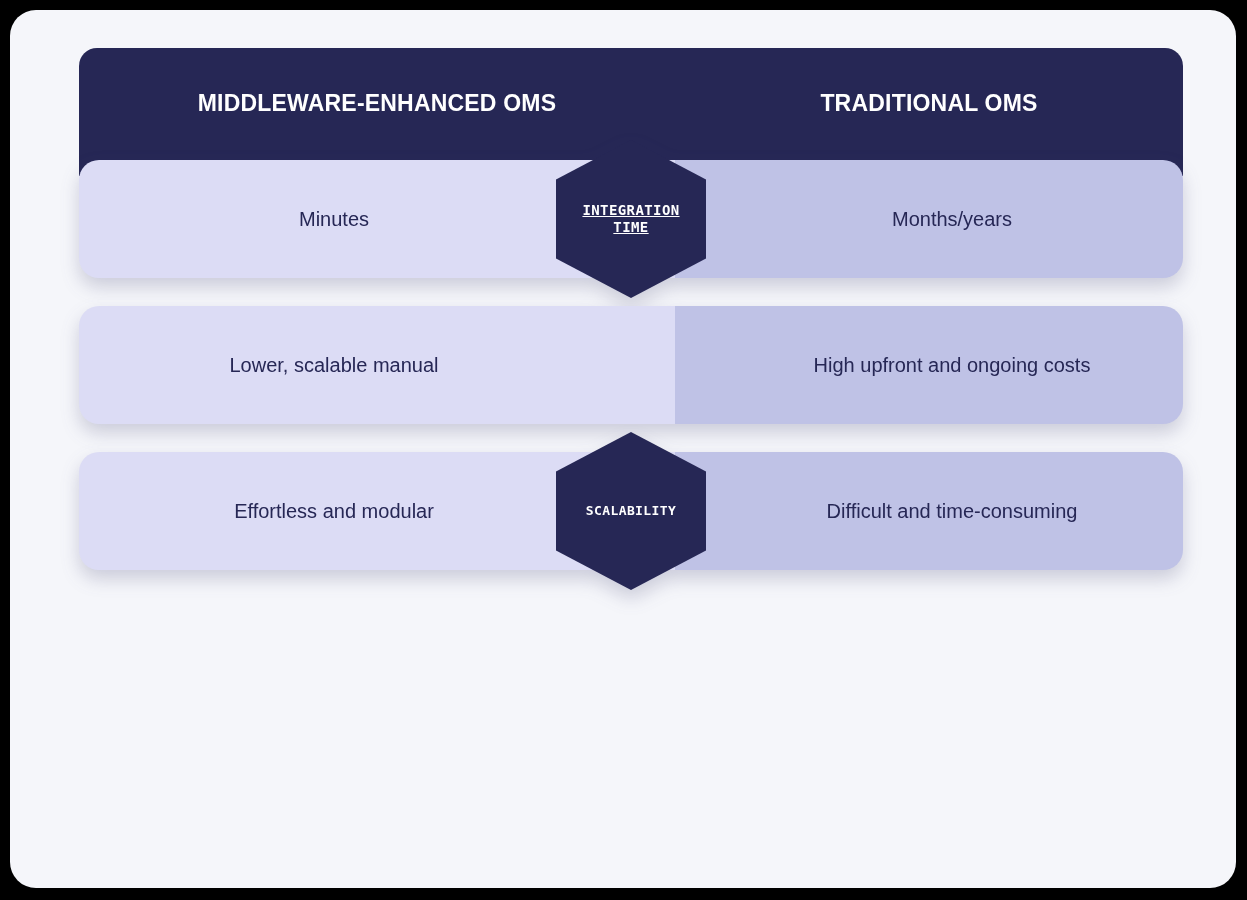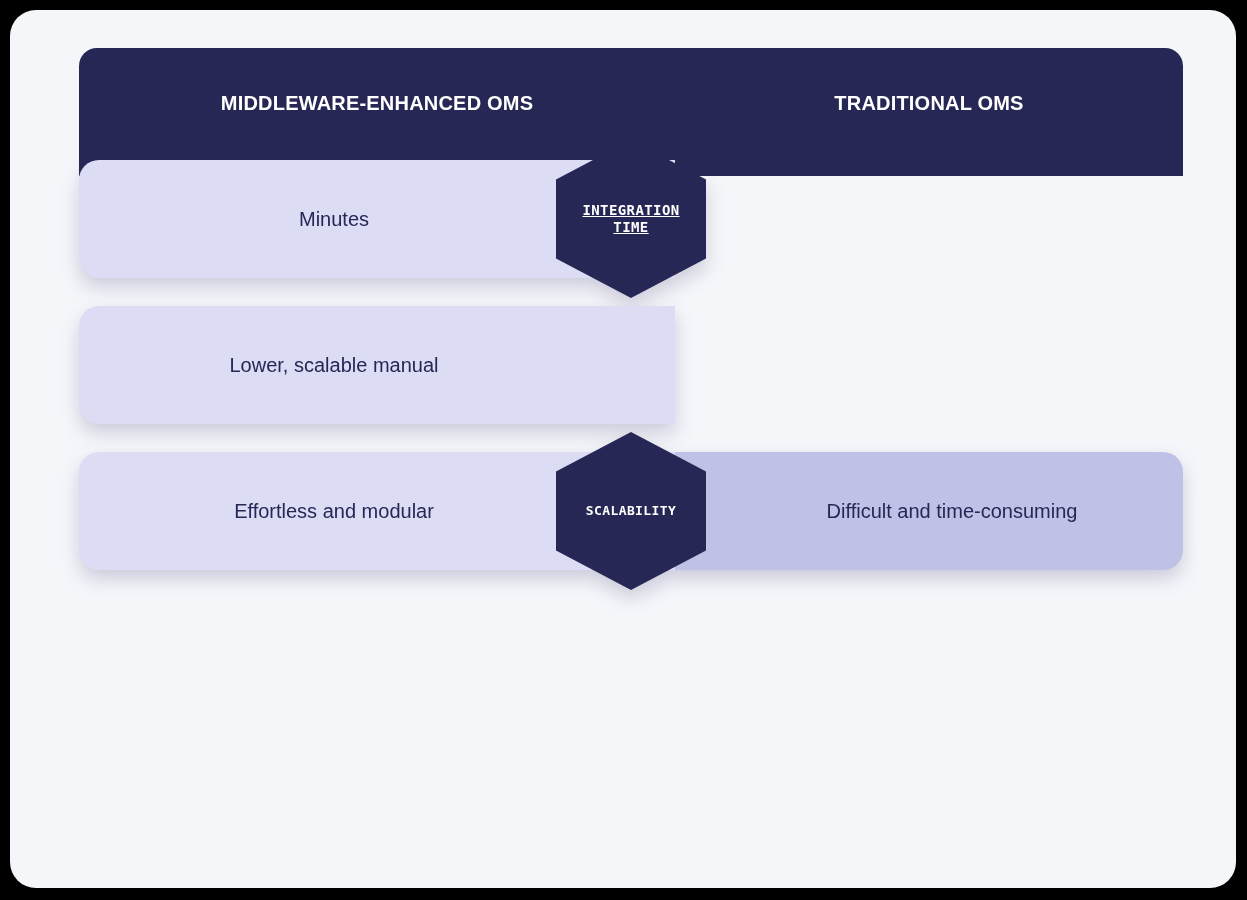--- a/index.html
+++ b/index.html
@@ -49,21 +49,21 @@
     display: flex;
     align-items: center;
     justify-content: center;
     text-align: center;
     padding-bottom: 16px;
   }
   .header-col.left  { flex: 0 0 596px; }
   .header-col.right { flex: 1 1 auto; align-items: center; }
   .header-title {
     color: #FFFFFF;
-    font-size: 20px;
+    font-size: 23px;
     font-weight: bold;
     line-height: 1.28;
     letter-spacing: 0.2px;
   }
 
   
   .rows {
     position: absolute;
     left: 69px;
     top: 150px;
@@ -154,31 +154,37 @@
       </div>
     </div>
 
     <div class="rows">
 
       <div class="row">
         <div class="row-inner">
           <div class="cell left">
             <div class="cell-text">Minutes</div>
           </div>
+          <div class="cell right">
+            <div class="cell-text">Months/years</div>
+          </div>
         </div>
         <div class="hex">
           <div class="hex-label small">INTEGRATION TIME</div>
         </div>
       </div>
 
       <div class="row">
         <div class="row-inner">
           <div class="cell left">
             <div class="cell-text">Lower, scalable manual</div>
           </div>
+          <div class="cell right">
+            <div class="cell-text">High upfront and ongoing costs</div>
+          </div>
         </div>
       </div>
 
       <div class="row">
         <div class="row-inner">
           <div class="cell left">
             <div class="cell-text">Effortless and modular</div>
           </div>
           <div class="cell right">
             <div class="cell-text">Difficult and time-consuming</div>

